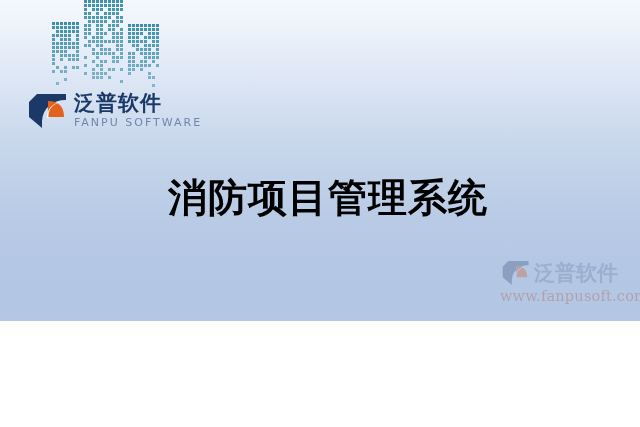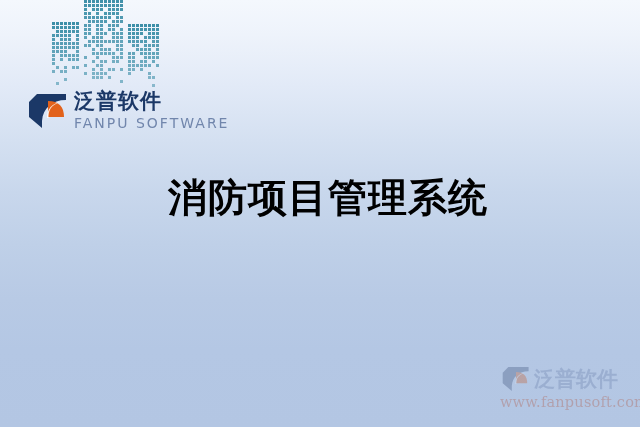--- a/index.html
+++ b/index.html
@@ -8,21 +8,21 @@
     padding: 0;
     background: #ffffff;
   }
   body {
     font-family: "DejaVu Sans", "Liberation Sans", sans-serif;
   }
 
   #poster {
     position: relative;
     width: 640px;
-    height: 427px;
+    height: 321px;
     overflow: hidden;
     background: linear-gradient(to bottom,
       #f4f8fd 0%,
       #eef3fb 8%,
       #e2eaf7 20%,
       #d4e0f1 33%,
       #c8d7ec 45%,
       #bfd0e8 57%,
       #b8cae5 70%,
       #b4c7e4 82%,
@@ -63,21 +63,21 @@
   }
   .brand-cn {
     font-size: 21px;
     font-weight: bold;
     color: #1b3867;
     letter-spacing: 1px;
     line-height: 1.05;
     white-space: nowrap;
   }
   .brand-en {
-    font-size: 14px;
+    font-size: 11px;
     color: #7186ac;
     letter-spacing: 2.0px;
     line-height: 1.3;
     margin-top: 2px;
     white-space: nowrap;
   }
 
   
   #headline {
     position: absolute;

